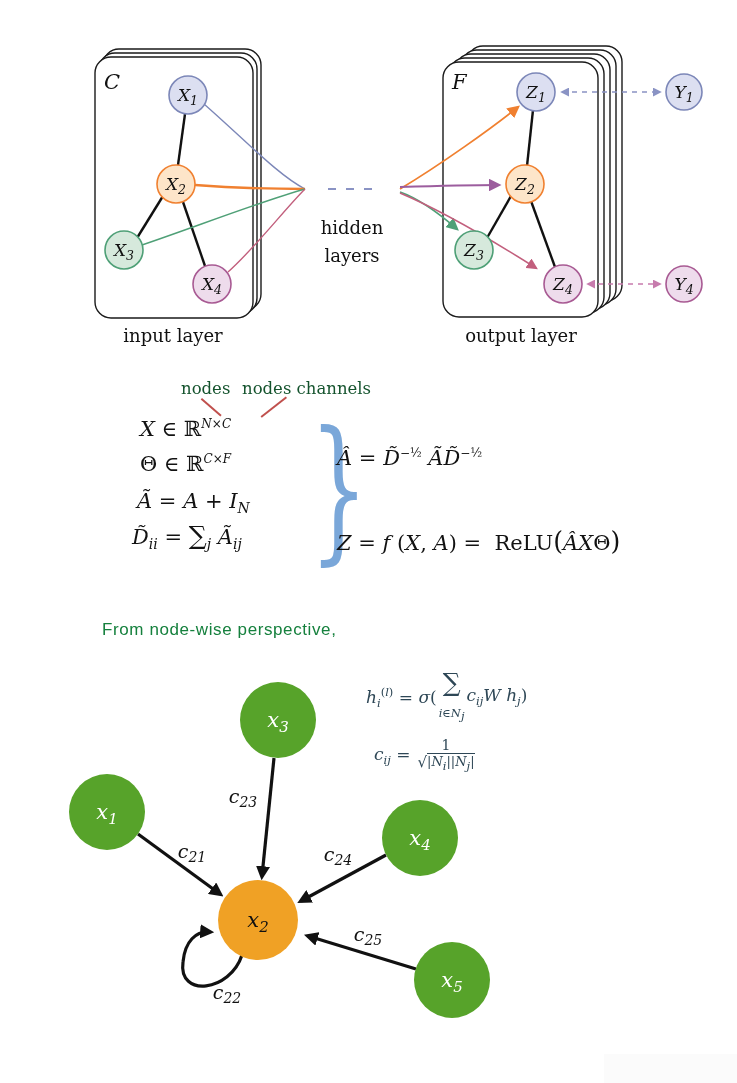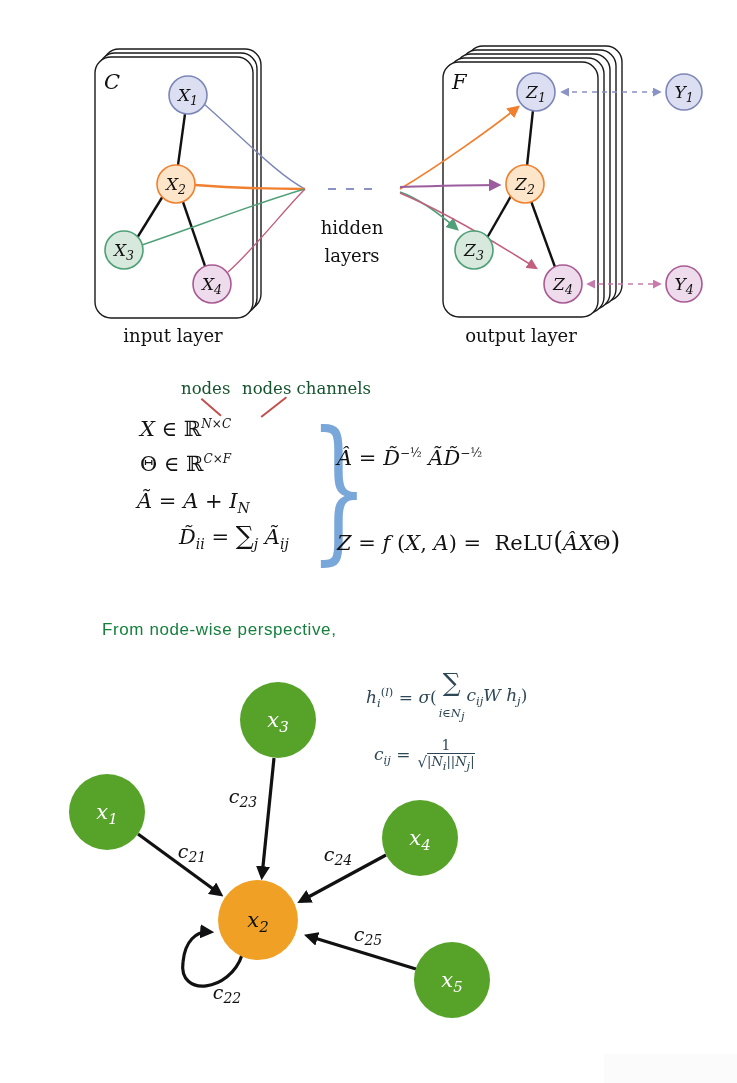--- a/index.html
+++ b/index.html
@@ -147,21 +147,21 @@
 </svg>
 
 <div class="abs annot" style="left:181px;top:379px;">nodes</div>
 <div class="abs annot" style="left:242px;top:379px;">nodes channels</div>
 <div class="annot-line" style="left:202px;top:398px;width:26px;transform:rotate(41deg);"></div>
 <div class="annot-line" style="left:287px;top:398px;width:32px;transform:rotate(142deg);"></div>
 
 <div class="abs fx" style="left:140px;top:417px;"><i>X</i> ∈ ℝ<sup><i>N</i>×<i>C</i></sup></div>
 <div class="abs fx" style="left:140px;top:452px;">Θ ∈ ℝ<sup><i>C</i>×<i>F</i></sup></div>
 <div class="abs fx" style="left:137px;top:489px;"><i>Ã</i> = <i>A</i> + <i>I</i><sub><i>N</i></sub></div>
-<div class="abs fx" style="left:132px;top:523px;line-height:1;margin-left:47px;"><i>D̃</i><sub><i>ii</i></sub> = <big>∑</big><sub><i>j</i></sub> <i>Ã</i><sub><i>ij</i></sub></div>
+<div class="abs fx" style="left:132px;top:523px;line-height:1;"><i>D̃</i><sub><i>ii</i></sub> = <big>∑</big><sub><i>j</i></sub> <i>Ã</i><sub><i>ij</i></sub></div>
 <div class="abs" style="left:291px;top:409px;"><span class="brace">}</span></div>
 <div class="abs fx" style="left:337px;top:446px;text-align:center;"><i>Â</i> = <i>D̃</i><sup>−½</sup> <i>Ã</i><i>D̃</i><sup>−½</sup></div>
 <div class="abs fx" style="left:337px;top:490px;margin-top:38px;"><i>Z</i> = <i>f</i> (<i>X</i>, <i>A</i>) = &nbsp;ReLU<big>(</big><i>Â</i><i>X</i>Θ<big>)</big></div>
 
 <div class="abs heading" style="left:102px;top:620px;">From node-wise perspective,</div>
 
 <div class="abs nwf" style="left:366px;top:672px;">
   <span><i>h</i><sub><i>i</i></sub><sup>(<i>l</i>)</sup> = <i>σ</i>(</span>
   <span class="sumstack">
     <span class="sigma">∑</span>

